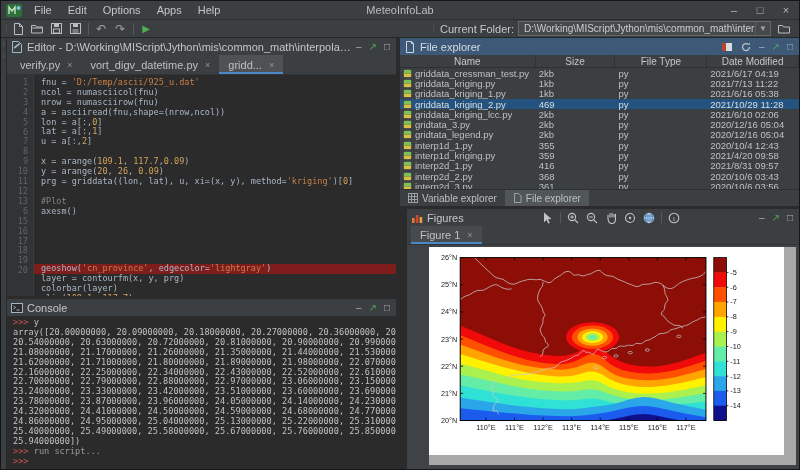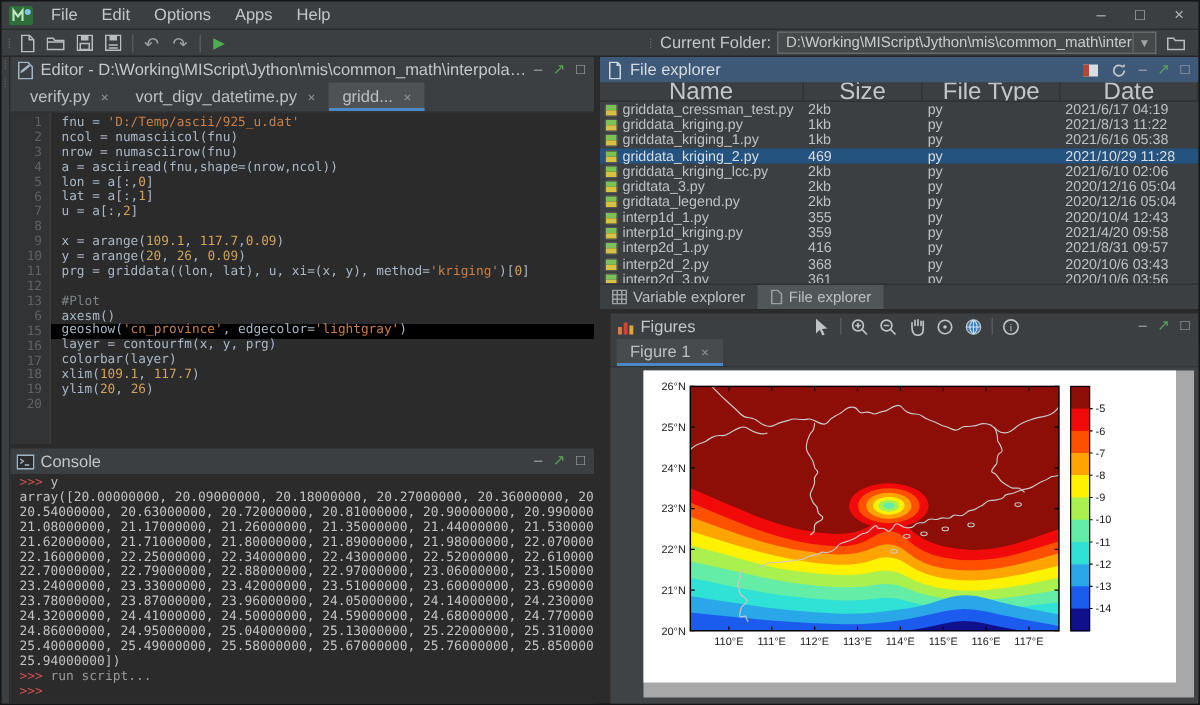--- a/index.html
+++ b/index.html
@@ -42,33 +42,33 @@
   
   .editor-panel{height:258px;}
   .etabs{height:20px;background:#3c3f41;border-bottom:1px solid #323537;display:flex;padding-left:4px;flex:0 0 auto;}
   .etab{display:flex;align-items:center;padding:0 9px;color:#bcc0c3;position:relative;}
   .etab .x{margin-left:7px;color:#8f9496;font-size:9px;}
   .etab.active{background:#4e5254;box-shadow:inset 0 -2px 0 #4a88c7;}
   .codewrap{flex:1;display:flex;background:#2b2b2b;overflow:hidden;}
   .gutter{width:27px;background:#313335;border-right:1px solid #3a3d3f;padding:3px 5px 0 0;text-align:right;color:#606366;font-family:"DejaVu Sans Mono",monospace;font-size:8.5px;line-height:9.9px;flex:0 0 auto;}
   .code{flex:1;padding-top:3px;font-family:"DejaVu Sans Mono",monospace;font-size:8.5px;line-height:9.9px;color:#a9b7c6;overflow:hidden;}
   .cl{white-space:pre;padding-left:7px;height:9.9px;}
-  .cl.cur{background:#000000;}
+  .cl.cur{background:#7f1d1d;margin-top:48px;}
   .str{color:#c87f49;} .num{color:#d2a45c;} .com{color:#7e8487;} .kw{color:#55a85a;}
   
   .console-panel{flex:1;}
   .cons{flex:1;background:#2b2b2b;padding:2px 0 0 6px;font-family:"DejaVu Sans Mono",monospace;font-size:8.6px;line-height:9.9px;color:#c2c2c2;overflow:hidden;}
   .cons div{white-space:pre;}
   .prompt{color:#d25252;}
   .muted{color:#9a9a9a;}
   
   .explorer-panel{height:168px;}
   .phead.focus{background:#3e5878;}
   .phead.focus .ptitle{color:#d4dbe2;}
-  .thead{height:13px;display:flex;background:#3c3f41;border-bottom:1px solid #2e3133;font-size:16px;color:#c3c7ca;flex:0 0 auto;}
+  .thead{height:13px;display:flex;background:#3c3f41;border-bottom:1px solid #2e3133;font-size:10px;color:#c3c7ca;flex:0 0 auto;}
   .thead .th{text-align:center;line-height:13px;border-right:1px solid #303335;overflow:hidden;}
   .tbody{flex:1;background:#3c3f41;overflow:hidden;}
   .trow{display:flex;height:10.3px;align-items:center;font-size:9.5px;color:#bdc1c4;}
   .trow.sel{background:#25537f;color:#d7dde2;}
   .td{overflow:hidden;white-space:nowrap;padding-left:3px;}
   .td.name{display:flex;align-items:center;gap:3px;}
   .c0{width:34%;} .c1{width:20%;} .c2{width:23%;} .c3{width:23%;}
   .btabs{height:17px;border-top:1px solid #2e3133;display:flex;align-items:stretch;background:#3c3f41;flex:0 0 auto;}
   .btab{display:flex;align-items:center;gap:4px;padding:0 8px;font-size:10px;color:#bcc0c3;}
   .btab.active{background:#515658;}
@@ -98,20 +98,21 @@
           <circle cx="12.5" cy="4" r="2" fill="#7fc3e8"></circle>
         </svg>
     </span>
     <nav class="menus" id="menu-bar">
         <span class="menu-item">File</span>
         <span class="menu-item">Edit</span>
         <span class="menu-item">Options</span>
         <span class="menu-item">Apps</span>
         <span class="menu-item">Help</span>
       </nav>
+    <div class="win-title">MeteoInfoLab</div>
     <div class="win-controls">
       <span class="win-btn">–</span>
       <span class="win-btn">□</span>
       <span class="win-btn">×</span>
     </div>
   </div>
 
   <div class="toolbar">
     <span class="tb-handle">⁞</span>
     <span class="tb-btn">
@@ -333,21 +334,21 @@
               <span class="td name c0">
                 <svg width="9" height="9" viewBox="0 0 9 9">
                   <rect x="0.5" y="0.5" width="8" height="8" rx="2" fill="#2b2b2b" stroke="#555"></rect>
                   <path d="M1,1 h7 v3.5 h-7 z" fill="#79c257"></path>
                   <path d="M1,4.5 h7 v3.5 h-7 z" fill="#d8c142"></path>
                 </svg>
                 <span>griddata_kriging.py</span>
               </span>
               <span class="td c1">1kb</span>
               <span class="td c2">py</span>
-              <span class="td c3">2021/8/13 11:22</span>
+              <span class="td c3">2021/7/13 11:22</span>
             </div>
             <div class="trow">
               <span class="td name c0">
                 <svg width="9" height="9" viewBox="0 0 9 9">
                   <rect x="0.5" y="0.5" width="8" height="8" rx="2" fill="#2b2b2b" stroke="#555"></rect>
                   <path d="M1,1 h7 v3.5 h-7 z" fill="#79c257"></path>
                   <path d="M1,4.5 h7 v3.5 h-7 z" fill="#d8c142"></path>
                 </svg>
                 <span>griddata_kriging_1.py</span>
               </span>

